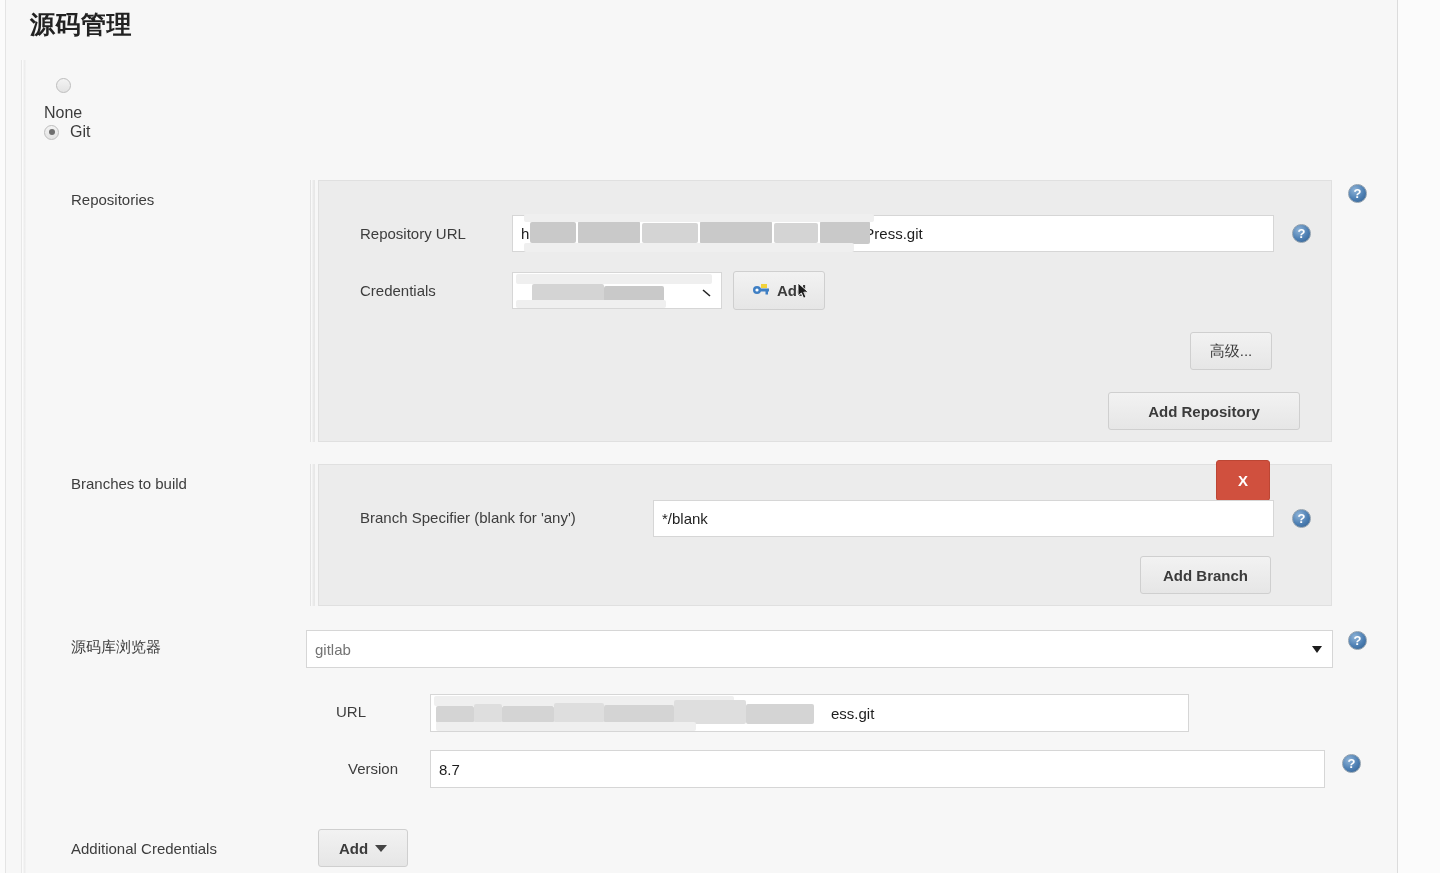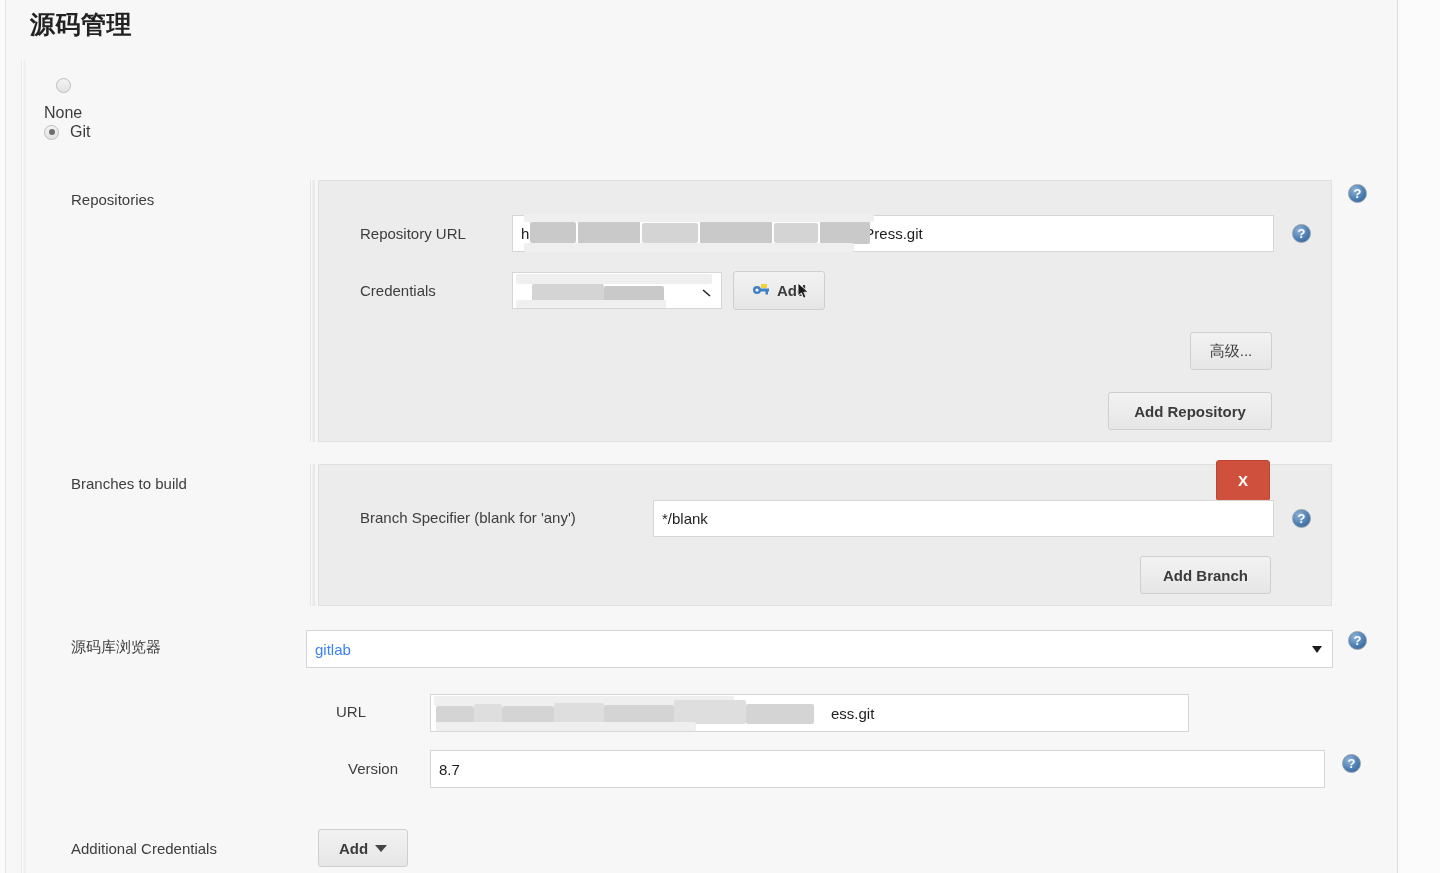--- a/index.html
+++ b/index.html
@@ -172,21 +172,21 @@
     justify-content: center;
     line-height: 1;
     cursor: pointer;
   }
   .select {
     position: absolute;
     background: #ffffff;
     border: 1px solid #d6d6d6;
     box-sizing: border-box;
     font-size: 15px;
-    color: #3b82f6;
+    color: #737373;
     display: flex;
     align-items: center;
     padding: 7px 8px;
     cursor: pointer;
   }
   .caret {
     position: absolute;
     right: 10px;
     top: 50%;
     margin-top: -3px;
@@ -279,21 +279,21 @@
     </span>
     <span>Add</span>
   </div>
   <span class="cursor-arrow" style="left:797px; top:282px;">
     <svg width="14" height="18" viewBox="0 0 14 18">
       <path d="M1 1 L1 14 L4.4 11 L6.6 16.2 L9 15.2 L6.8 10.2 L11.4 10.2 Z" fill="#1b1b1b" stroke="#ffffff" stroke-width="0.9"></path>
     </svg>
   </span>
 
   <div class="btn plain" style="left:1190px; top:332px; width:82px; height:38px;">高级...</div>
-  <div class="btn" style="left:1108px; top:392px; width:164px; height:38px;">Add Repository</div>
+  <div class="btn" style="left:1108px; top:392px; width:192px; height:38px;">Add Repository</div>
 
   <div class="row-label" style="left:71px; top:475px;">Branches to build</div>
 
   <div class="panel-rail" style="left:310px; top:464px; height:142px;"></div>
   <div class="panel" style="left:318px; top:464px; width:1014px; height:142px;"></div>
 
   <div class="btn-del" style="left:1216px; top:460px; width:52px; height:39px;">X</div>
 
   <div class="row-label" style="left:360px; top:509px;">Branch Specifier (blank for 'any')</div>
   <div class="txt" style="left:653px; top:500px; width:621px; height:37px;">*/blank</div>

